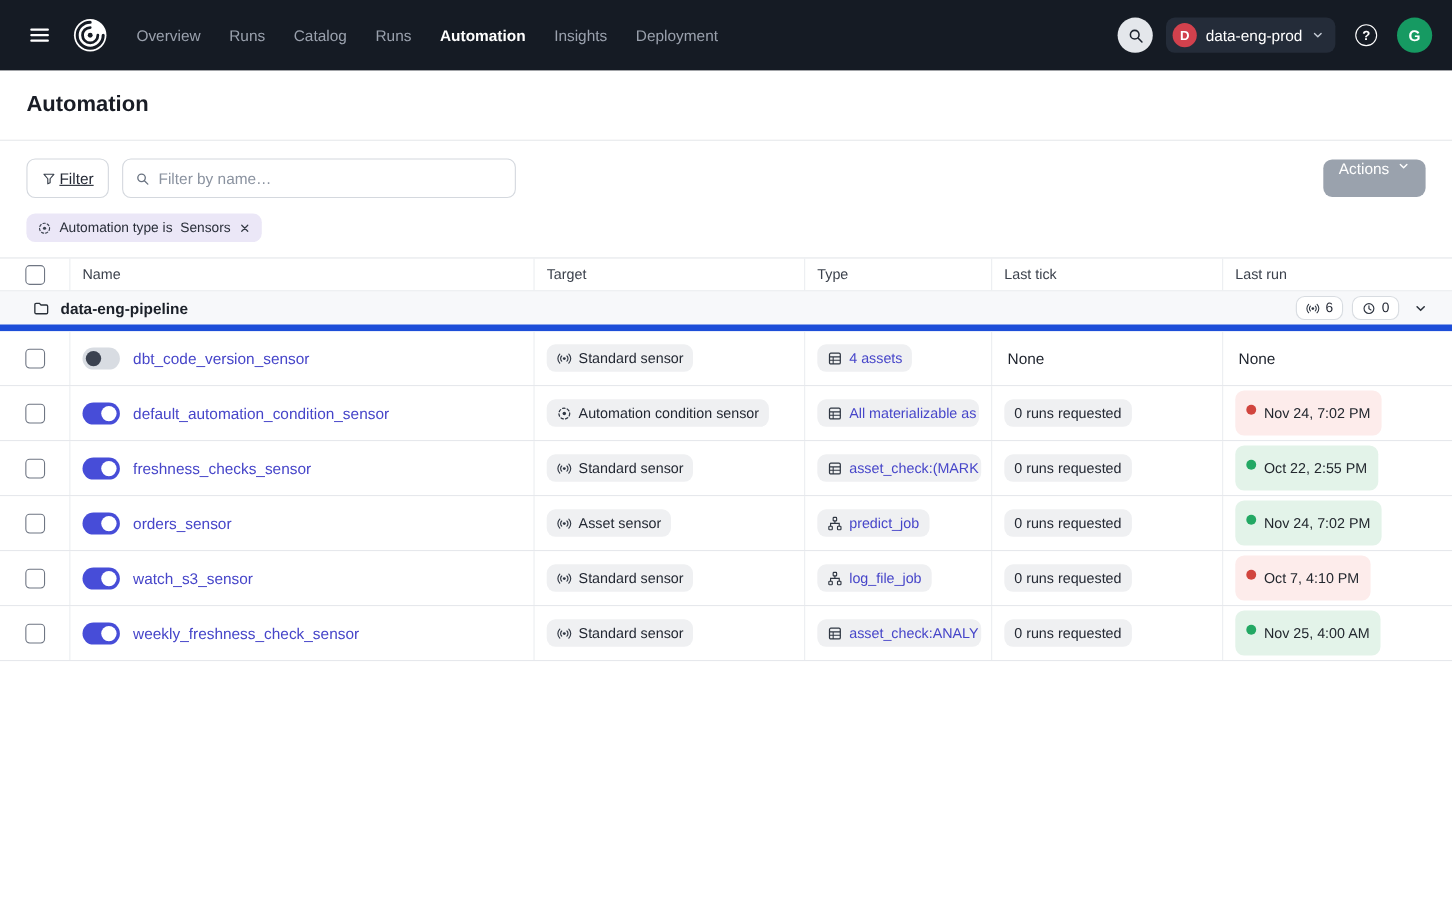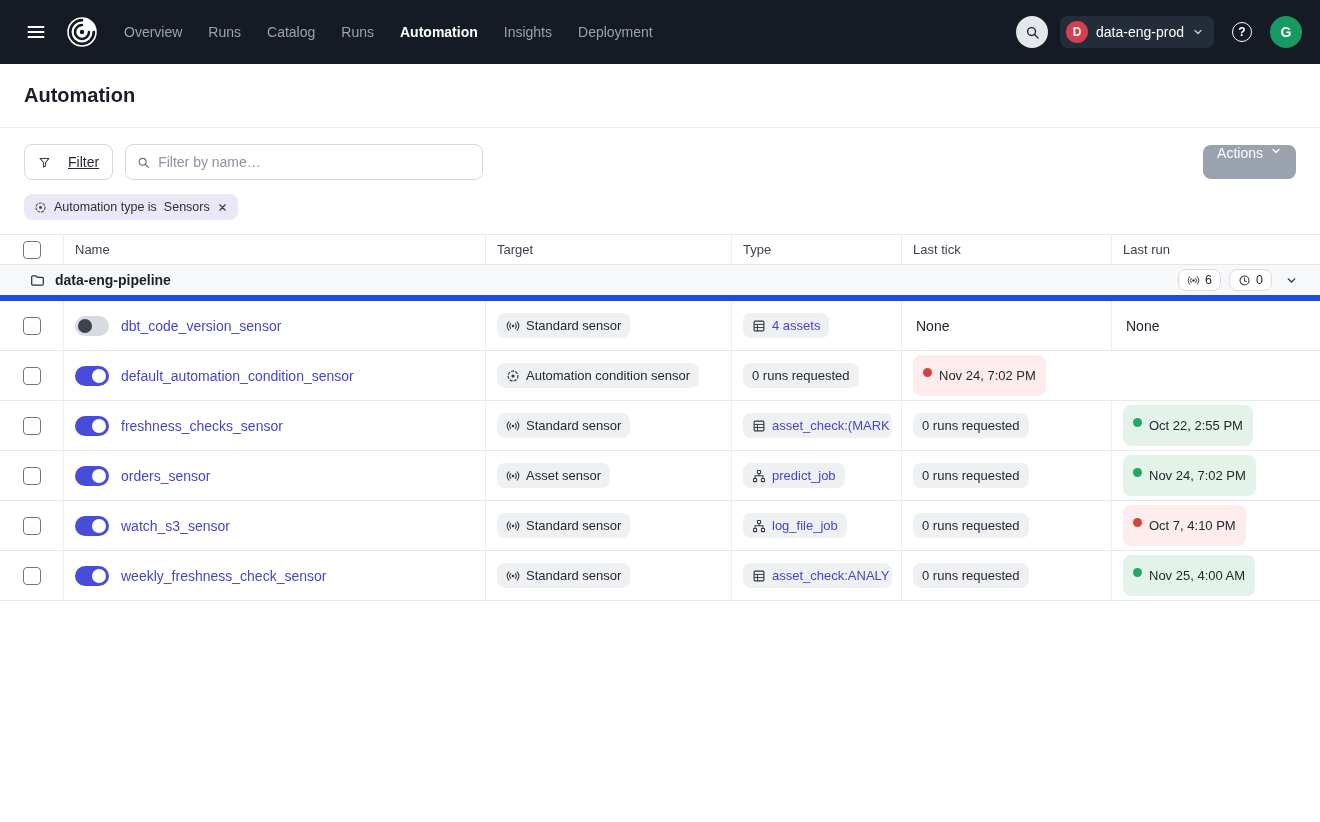--- a/index.html
+++ b/index.html
@@ -34,21 +34,21 @@
   .help-ring::after { content: "?"; }
   .user-avatar { width: 32px; height: 32px; border-radius: 50%; background: #169a62; color: #fff;
     font-size: 14px; font-weight: 600; display: grid; place-items: center; cursor: pointer; }
 
   
   .title-bar { padding: 20px 24px; border-bottom: 1px solid #e7e9ec; }
   .title-bar h1 { font-size: 20px; font-weight: 700; color: #191d26; }
 
   
   .toolbar { display: flex; align-items: center; gap: 12px; padding: 16px 24px 14px; }
-  .filter-btn { display: flex; align-items: center; gap: 17px; height: 36px; padding: 0 13px;
+  .filter-btn { display: flex; align-items: center; gap: 3px; height: 36px; padding: 0 13px;
     border: 1px solid #d4d8de; border-radius: 8px; background: #fff; font-size: 14px; color: #232834;
     cursor: pointer; font-family: inherit; text-decoration: underline; }
   .filter-btn svg { width: 13px; height: 13px; color: #39404c; }
   .search-box { display: flex; align-items: center; gap: 8px; width: 358px; height: 36px;
     border: 1px solid #d4d8de; border-radius: 8px; padding: 0 11px; background: #fff; }
   .search-box svg { width: 13px; height: 13px; color: #6a7381; }
   .search-box input { border: none; outline: none; flex: 1; font-size: 14px; color: #232834;
     font-family: inherit; background: transparent; }
   .search-box input::placeholder { color: #8b93a0; }
   .actions-btn { margin-left: auto; display: flex; gap: 7px; height: 34px;
@@ -337,20 +337,28 @@
     </div>
     <div class="cell">
         <span class="pill">
       <svg class="ic">
             <use href="#i-automation"></use>
           </svg>
       <span>Automation condition sensor</span>
         </span>
       </div>
     <div class="cell">
+        <span class="pill target-pill clipped">
+      <svg class="ic">
+            <use href="#i-asset"></use>
+          </svg>
+      <span class="t-text">All materializable as</span>
+        </span>
+      </div>
+    <div class="cell">
         <span class="pill">
           <span>0 runs requested</span>
         </span>
       </div>
     <div class="cell">
         <span class="status-pill failure">
       <span class="dot"></span>
       <span>Nov 24, 7:02 PM</span>
         </span>
       </div>

